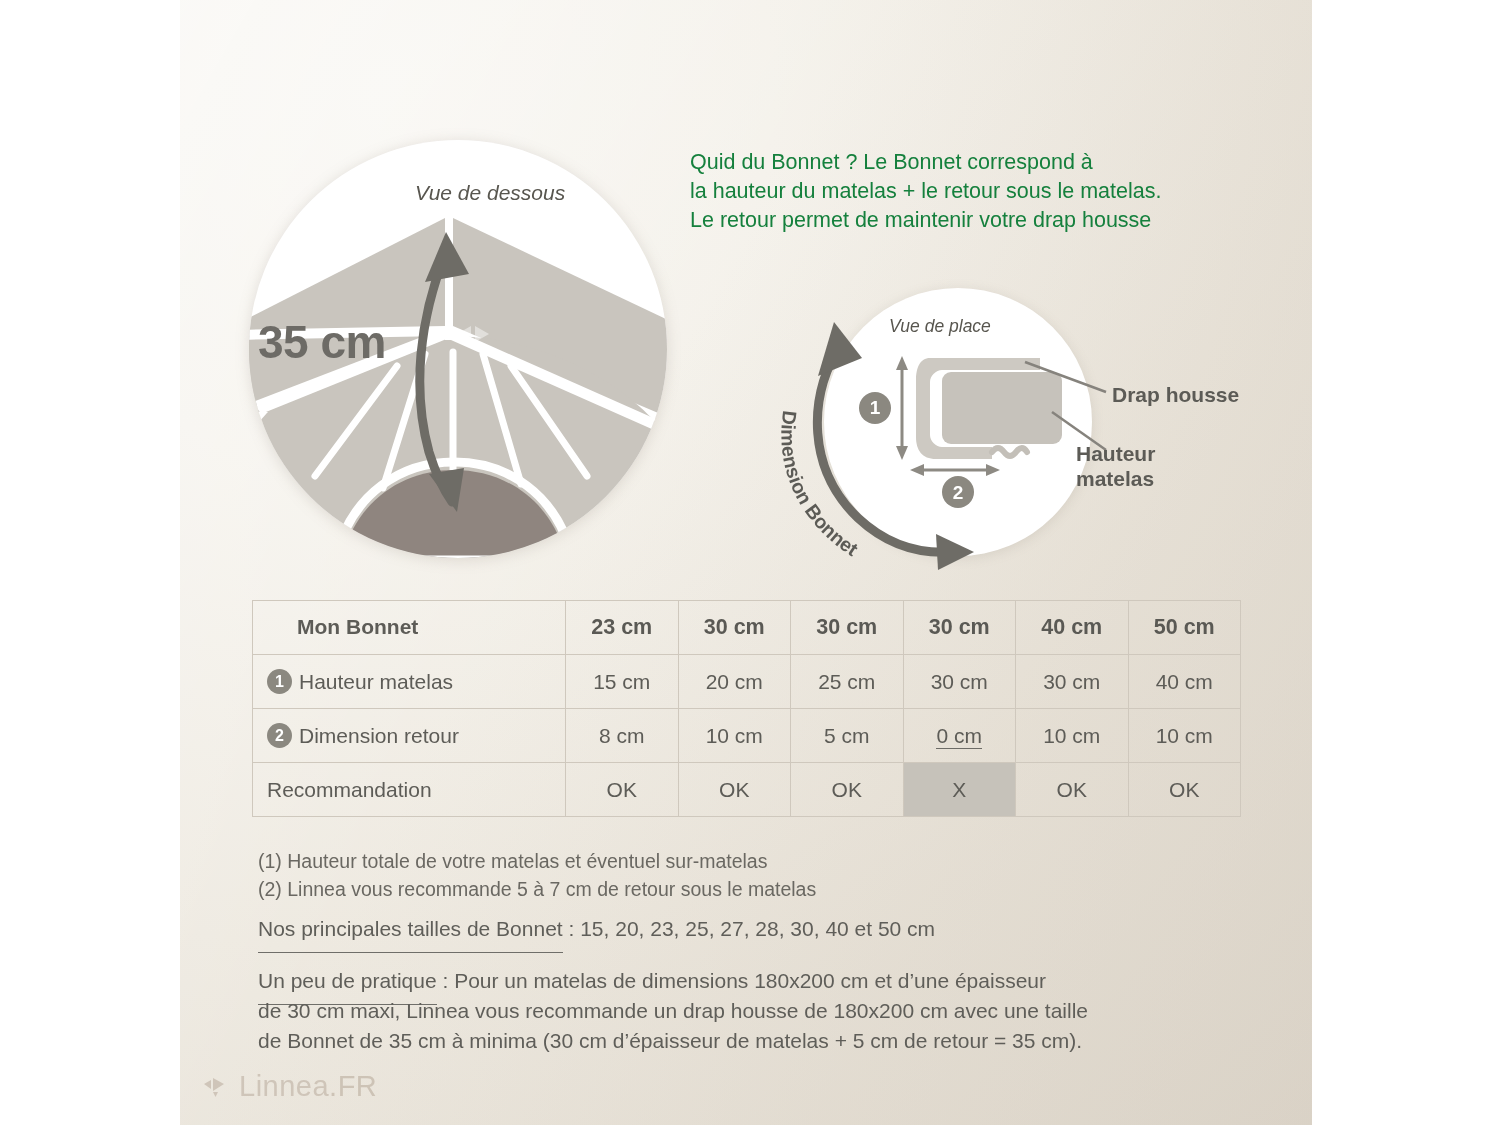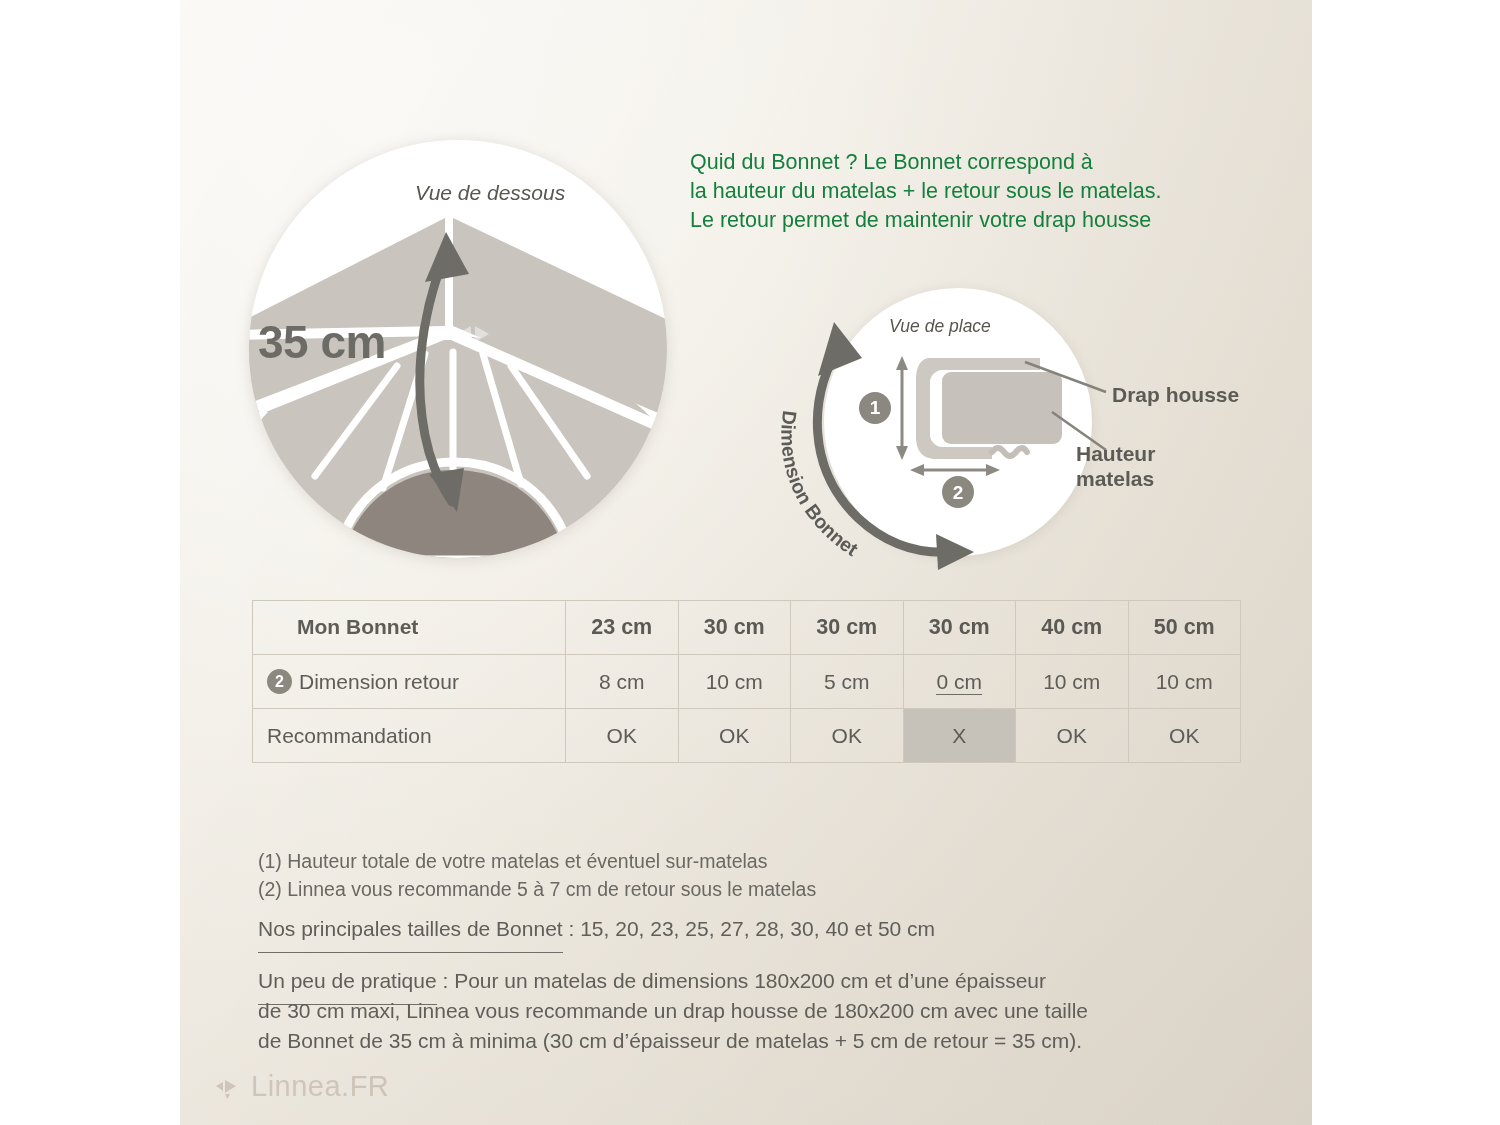--- a/index.html
+++ b/index.html
@@ -94,21 +94,21 @@
 
   
   #notes{left:258px;top:848px;font-size:19.5px;color:#6a6862;line-height:1.42;z-index:5;}
   #sizes{left:258px;top:917px;font-size:21px;color:#5f5e59;z-index:5;}
   #sizes .u{border-bottom:1.5px solid #6f6e69;padding-bottom:12px;}
   #pratique{left:258px;top:966px;width:1000px;font-size:21px;color:#5f5e59;line-height:1.42;z-index:5;}
   #pratique .u{border-bottom:1.5px solid #6f6e69;padding-bottom:12px;}
   #pratique div{white-space:nowrap;}
 
   
-  #logo{left:212px;top:1070px;z-index:6;display:flex;align-items:center;gap:9px;}
+  #logo{left:200px;top:1070px;z-index:6;display:flex;align-items:flex-start;gap:9px;}
   #logo-text{font-size:29px;color:#cfc5b9;letter-spacing:.5px;}
   #logo-text .fr{color:#cdc3b6;}
 </style>
 </head>
 <body>
 
 <div id="stage">
   <div id="panel"></div>
 
   <div class="circle" id="circle-left"></div>
@@ -252,20 +252,29 @@
     <table>
       <tbody id="table-body">
           <tr class="hdr">
             <td class="rowlabel"><span class="rl-txt">Mon Bonnet</span></td>
             <td>23 cm</td>
             <td>30 cm</td>
             <td>30 cm</td>
             <td>30 cm</td>
             <td>40 cm</td>
             <td>50 cm</td>
+          </tr>
+          <tr>
+            <td class="rowlabel"><span class="badge">1</span><span class="rl-txt">Hauteur matelas</span></td>
+            <td>15 cm</td>
+            <td>20 cm</td>
+            <td>25 cm</td>
+            <td>30 cm</td>
+            <td>30 cm</td>
+            <td>40 cm</td>
           </tr>
           <tr>
             <td class="rowlabel"><span class="badge">2</span><span class="rl-txt">Dimension retour</span></td>
             <td>8 cm</td>
             <td>10 cm</td>
             <td>5 cm</td>
             <td><span class="ul">0 cm</span></td>
             <td>10 cm</td>
             <td>10 cm</td>
           </tr>

